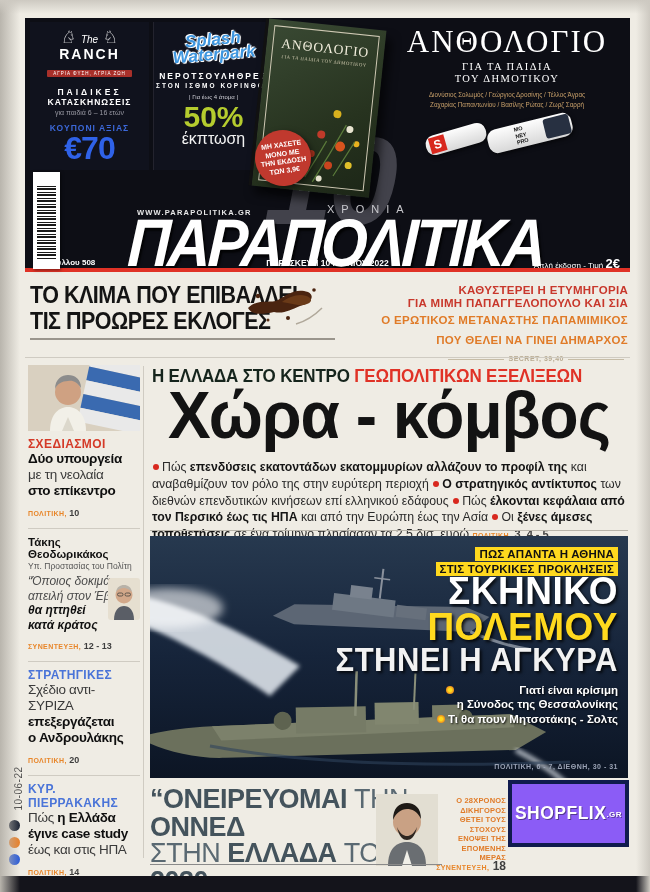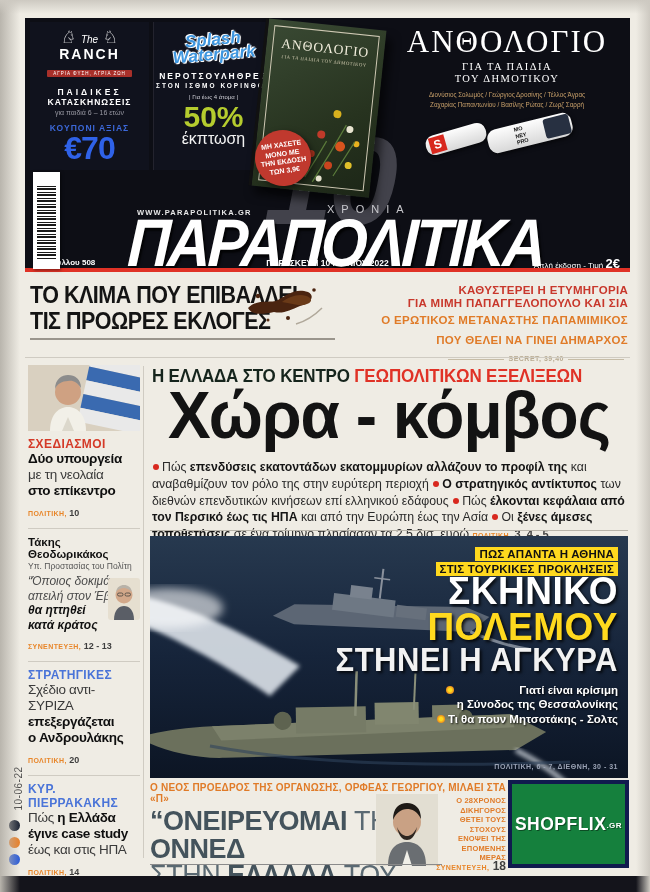--- a/index.html
+++ b/index.html
@@ -150,21 +150,21 @@
            transform-origin:left top;width:290px;}
   .bs-head .hb{font-weight:bold;}
   .bs-head .hl{font-weight:normal;color:#5a6972;}
   #bs-photo{position:absolute;left:226px;top:12px;width:62px;height:72px;overflow:hidden;}
   #bs-side{position:absolute;right:0;top:14px;width:66px;text-align:right;font-size:7.5px;font-weight:bold;
            color:#e07b28;line-height:9.5px;letter-spacing:.2px;}
   #bs-ref{position:absolute;right:0;top:74px;text-align:right;}
   #bs-rule{position:absolute;left:0;top:82px;width:292px;height:1px;background:#8a8a8a;}
 
   
-  #shopflix{left:508px;top:780px;width:121px;height:88px;background:#15803d;border:4px solid #101b4e;
+  #shopflix{left:508px;top:780px;width:121px;height:67px;background:#8b5cf6;border:4px solid #101b4e;
             box-sizing:border-box;display:flex;align-items:center;justify-content:center;}
   #shopflix .inner{color:#fff;font-weight:bold;font-size:17.5px;letter-spacing:.5px;
                    text-shadow:1px 1px 0 rgba(0,0,0,.4);}
   #shopflix .tld{font-size:8px;vertical-align:2px;}
 
   
   #bottom-strip{left:0;top:876px;width:650px;height:16px;background:#14141b;}
   #spine-date{left:-12px;top:775px;width:60px;font-size:10px;color:#4a4a4a;transform:rotate(-90deg);letter-spacing:.5px;}
   .spine-dot{position:absolute;left:9px;width:11px;height:11px;border-radius:50%;}
   #dot1{top:820px;background:#1a2233;}
@@ -420,21 +420,20 @@
     <div class="sb-line">έως και στις ΗΠΑ</div>
     <div class="sb-ref"><span class="ref-sec">ΠΟΛΙΤΙΚΗ,</span><span class="ref-pg"> 14</span></div>
     <div class="sb-div"></div>
 
     <div class="sb-label lab-blue">ΧΡΥΣΗ ΑΥΓΗ</div>
     <div class="sb-line">Ποιοι «μικροί»</div>
 
   </div>
 
   <div id="bottom-story" class="abs">
-    <div id="bs-kicker">Ο ΝΕΟΣ ΠΡΟΕΔΡΟΣ ΤΗΣ ΟΡΓΑΝΩΣΗΣ, ΟΡΦΕΑΣ ΓΕΩΡΓΙΟΥ, ΜΙΛΑΕΙ ΣΤΑ «Π»</div>
     <div class="bs-head" style="margin-top:3px;">
       <span class="hb">“ΟΝΕΙΡΕΥΟΜΑΙ </span><span class="hl">ΤΗΝ </span><span class="hb">ΟΝΝΕΔ</span>
     </div>
     <div class="bs-head">
       <span class="hl">ΣΤΗΝ </span><span class="hb">ΕΛΛΑΔΑ </span><span class="hl">ΤΟΥ </span><span class="hb">2030</span>
     </div>
     <svg id="bs-photo" viewBox="0 0 62 72">
       <rect width="62" height="72" fill="#e2ded2"></rect>
       <path d="M12,72 C12,54 21,48 31,48 C41,48 50,54 50,72 Z" fill="#6a6e72"></path>
       <path d="M26,72 L31,56 L36,72 Z" fill="#f0efe8"></path>

